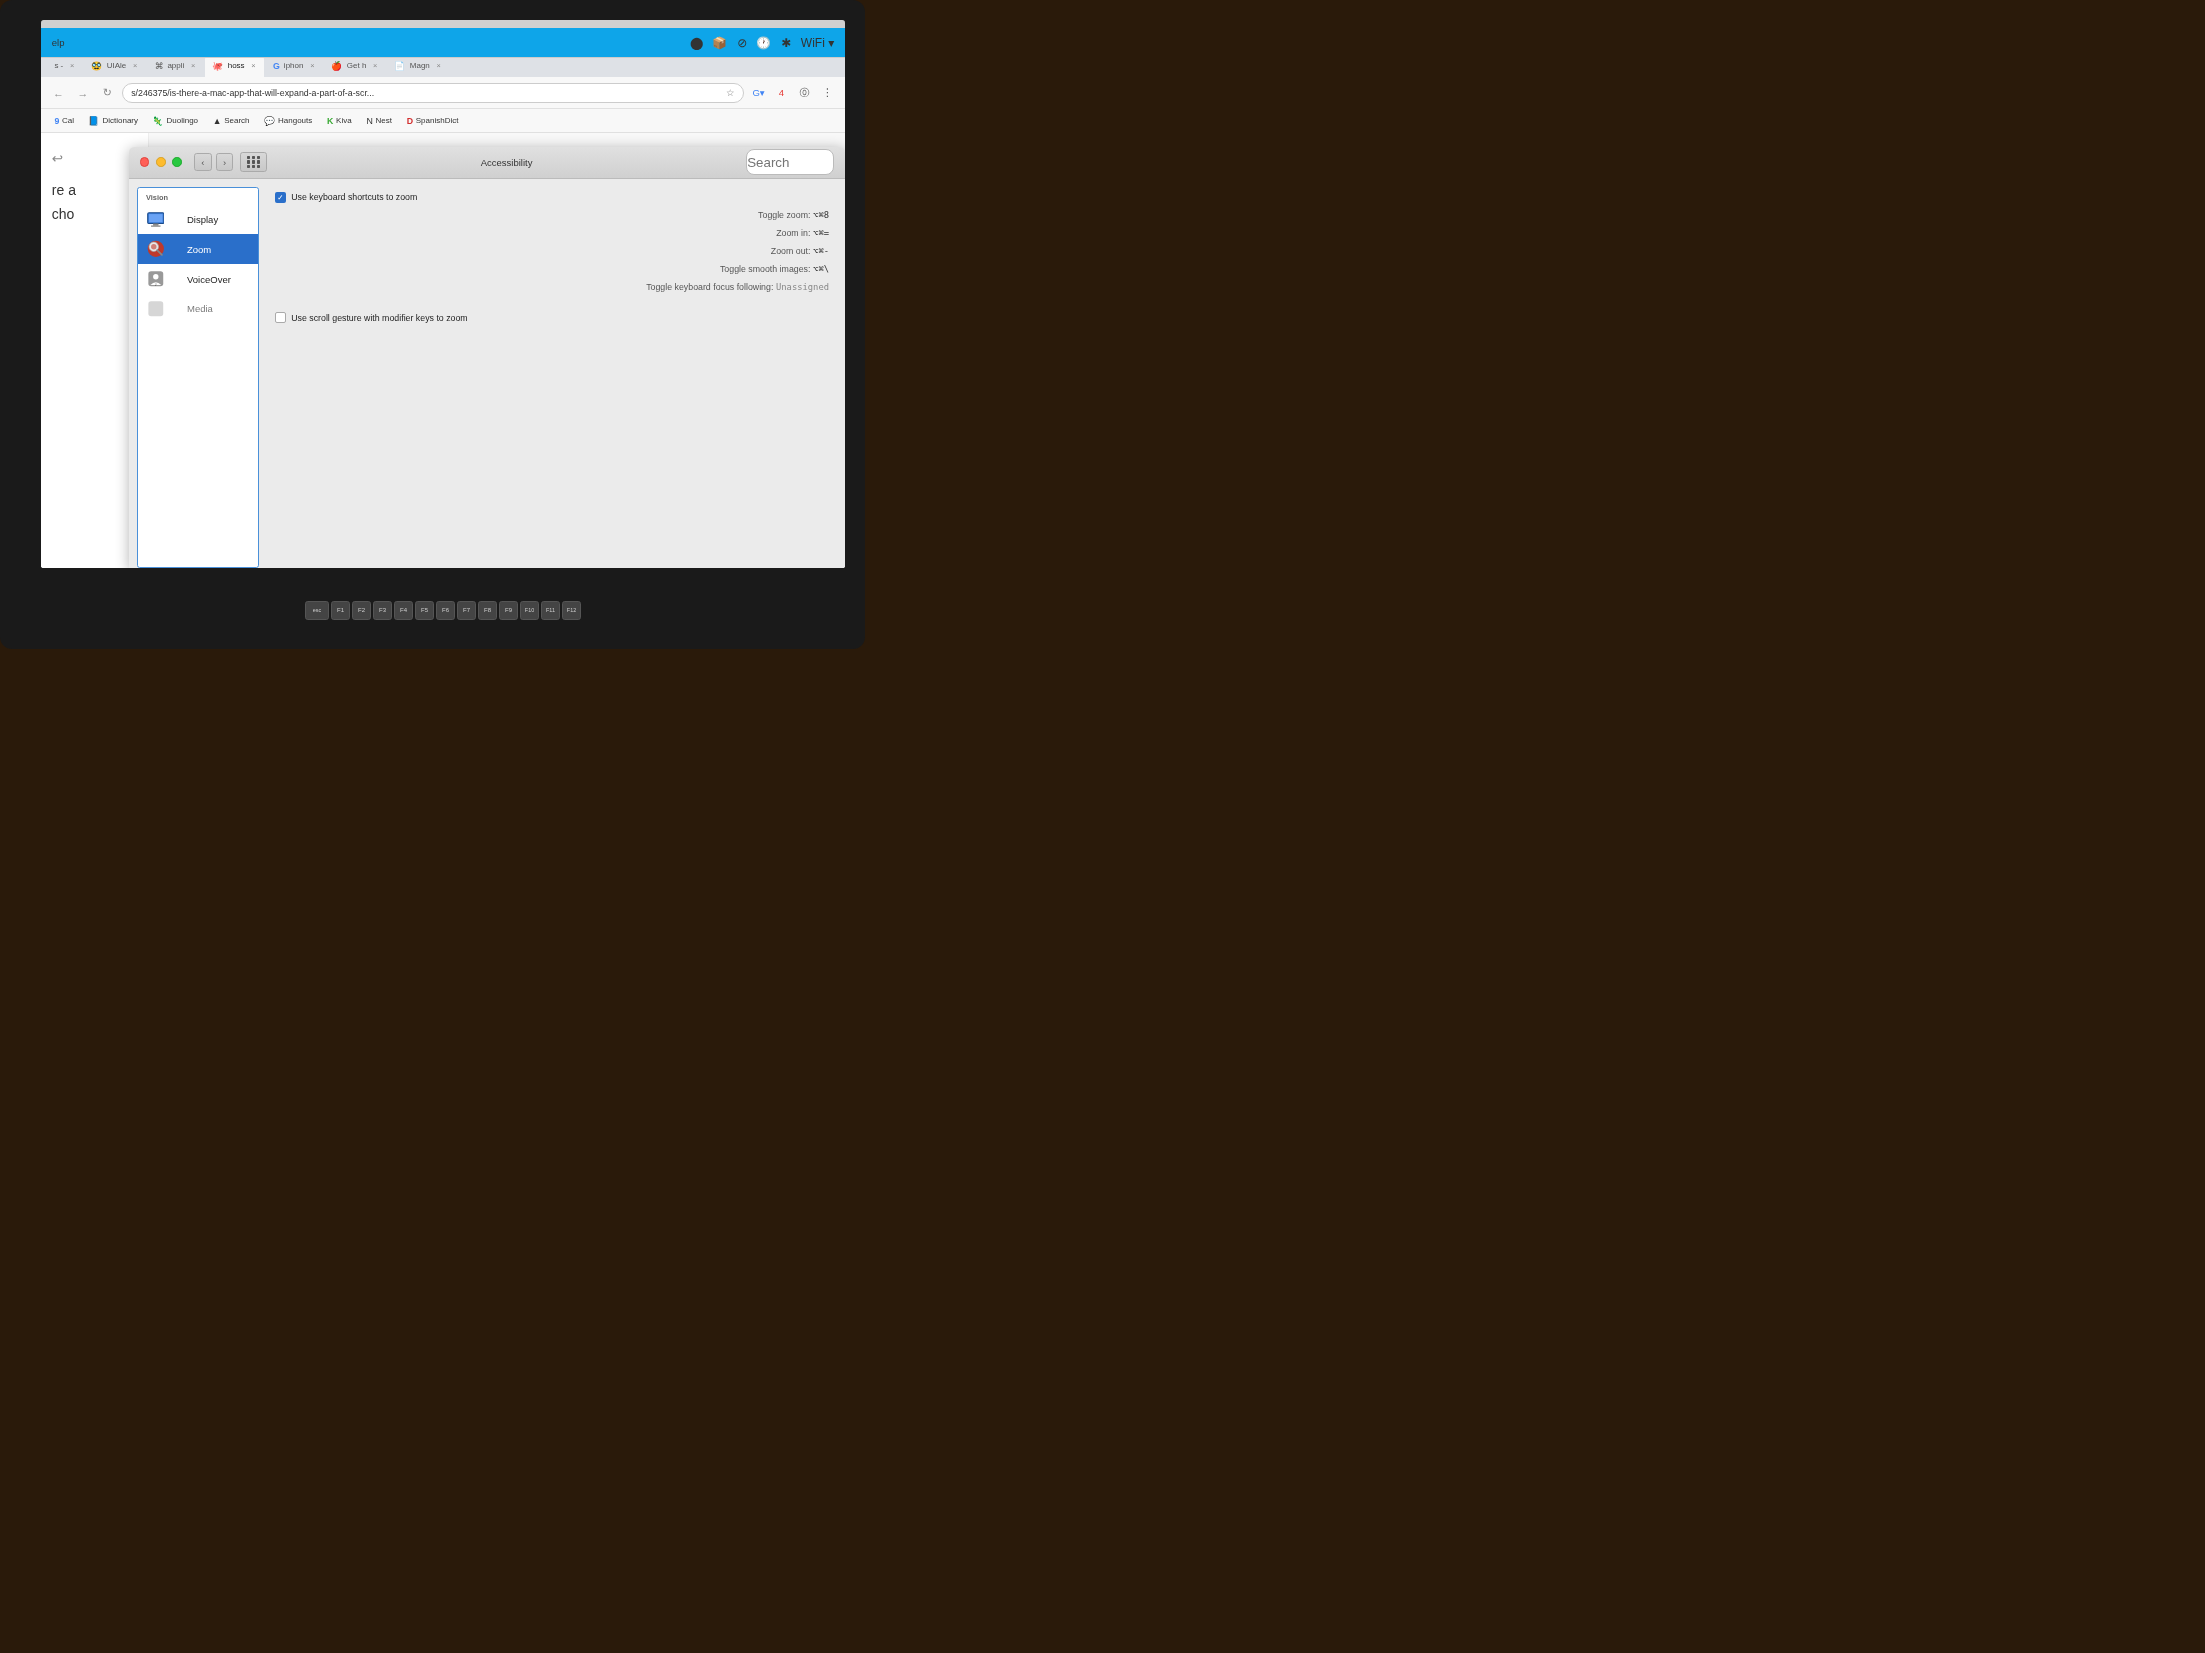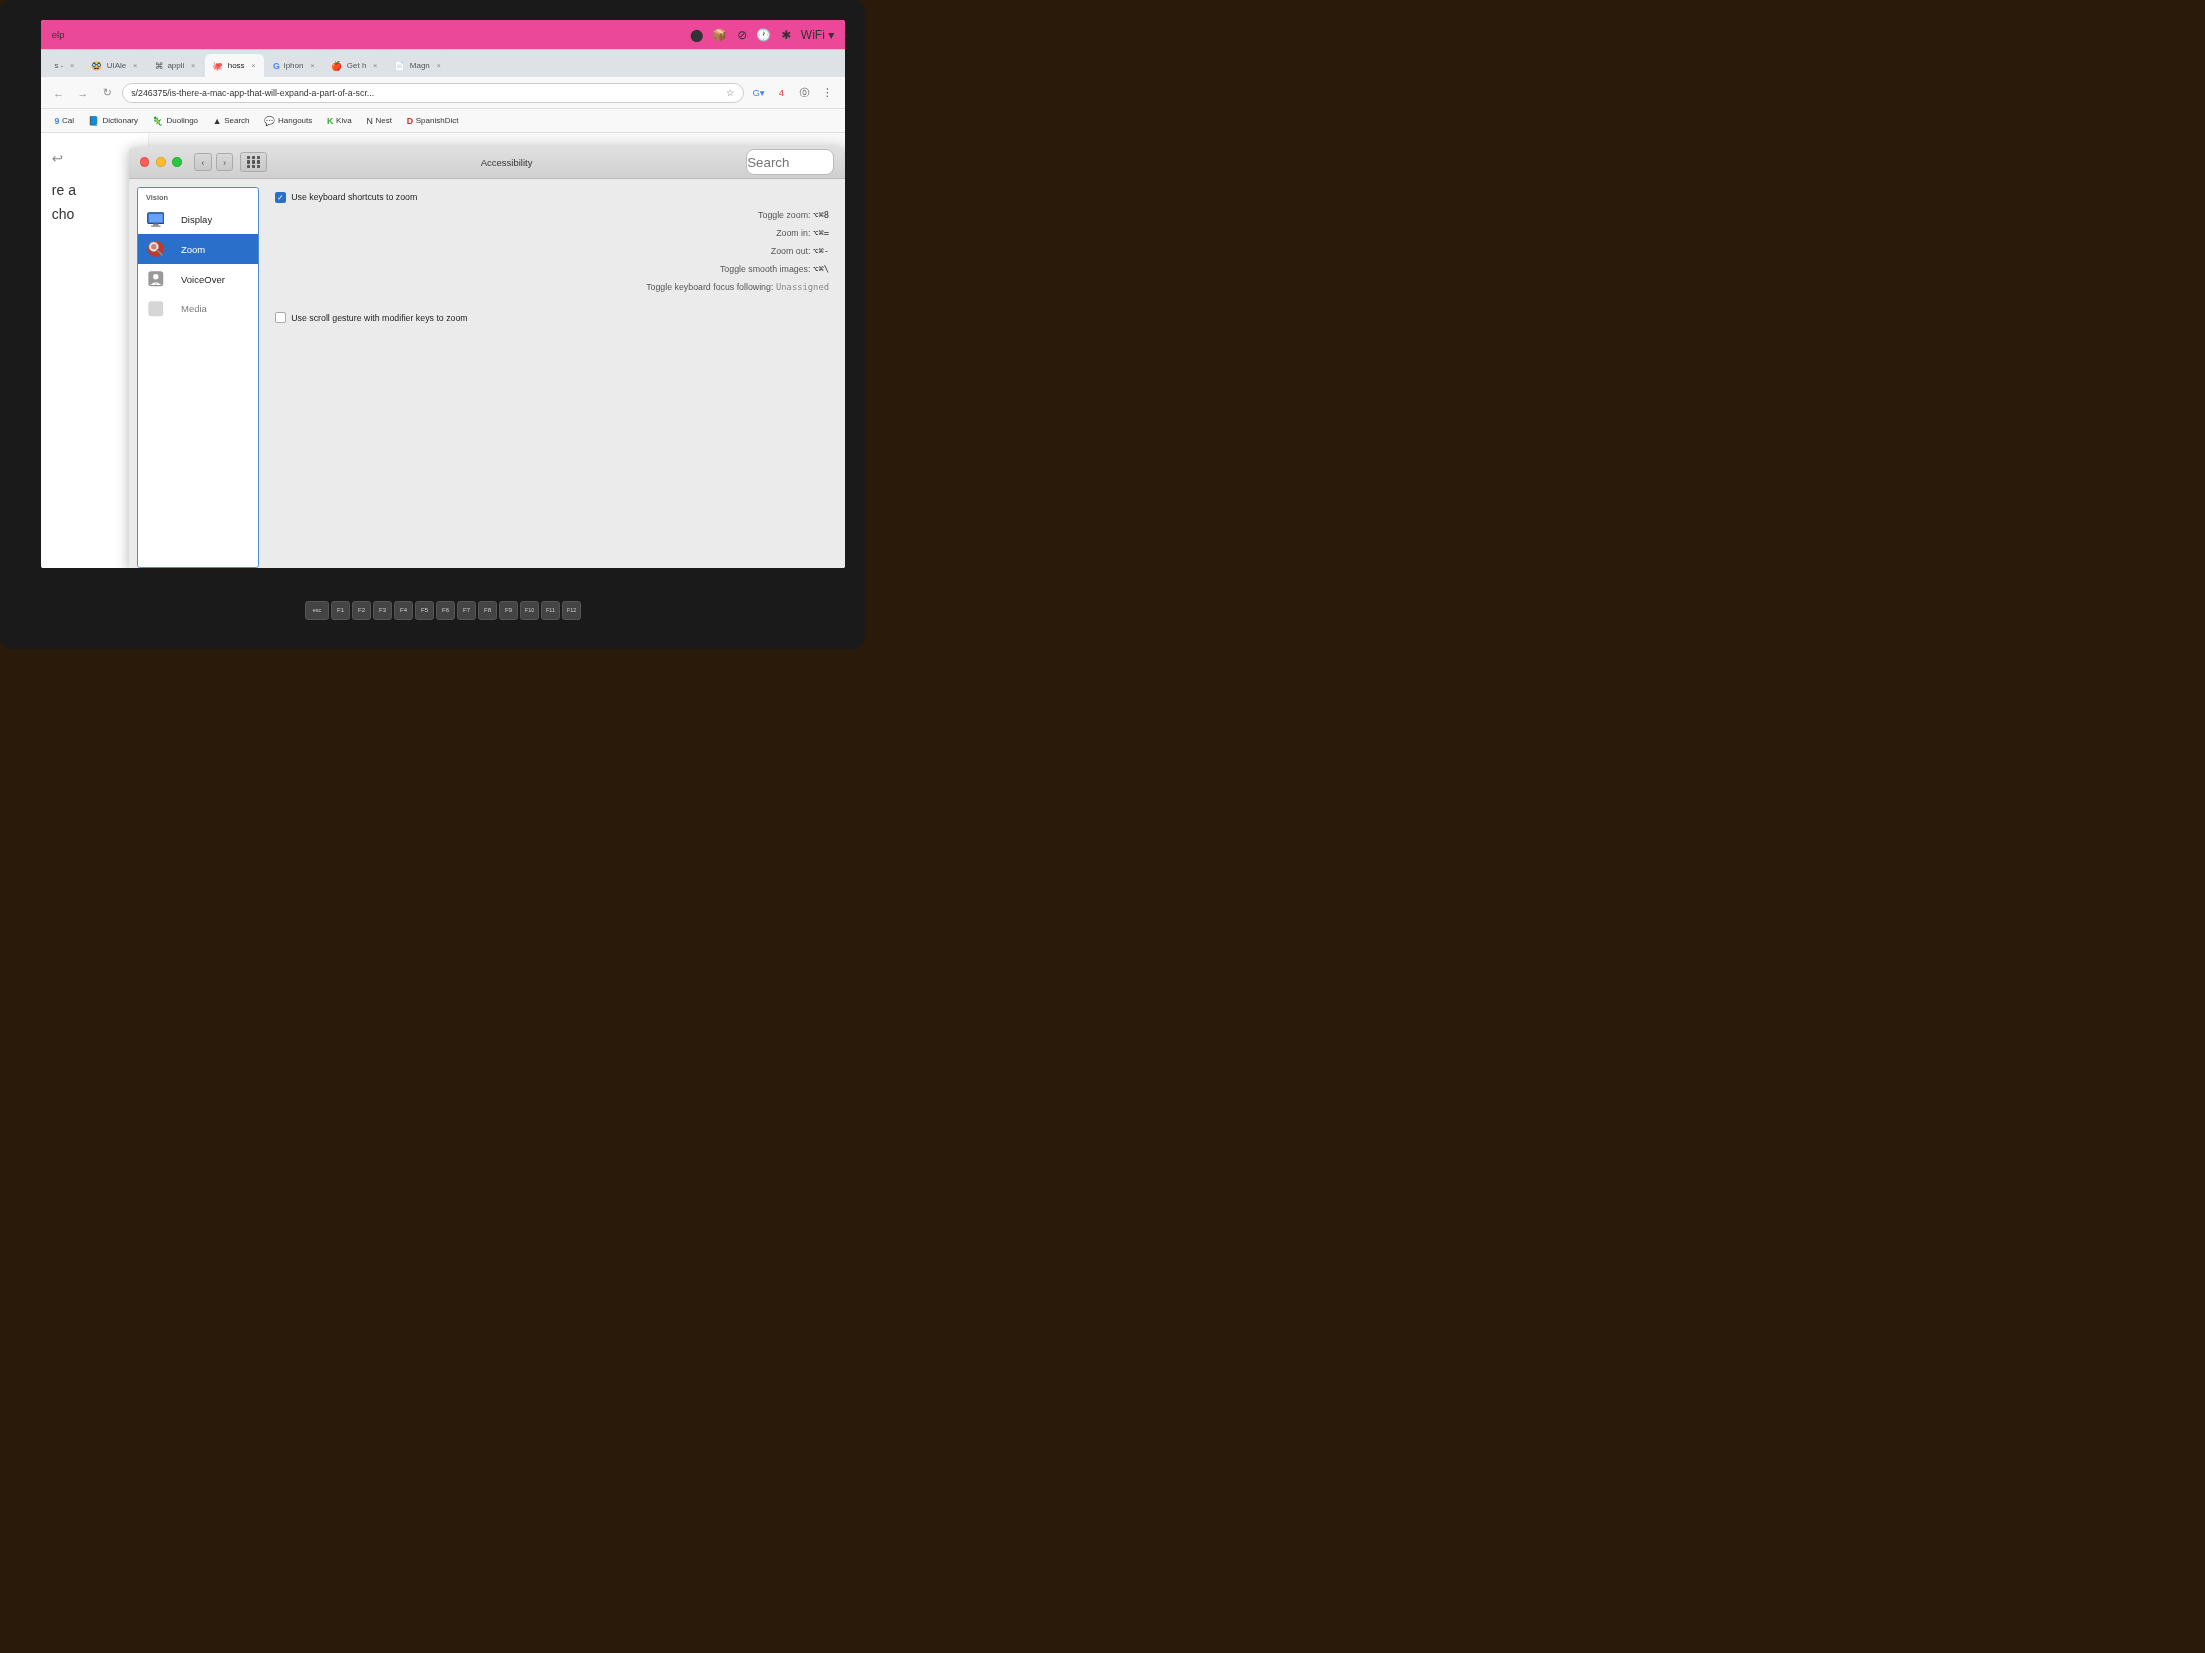--- a/index.html
+++ b/index.html
@@ -25,23 +25,23 @@
       position: absolute;
       top: 20px; left: 41px; right: 20px; bottom: 81px;
       background: #d0d0d0;
       border-radius: 2.7px;
       overflow: hidden;
     }
 
     
     .menu-bar {
       position: absolute;
-      top: 0; left: 0; right: 0;
+      top: 8px; left: 0; right: 0;
       height: 30px;
-      background: #ec4899;
+      background: #0ea5e9;
       display: flex;
       align-items: center;
       justify-content: space-between;
       padding: 0 10.8px;
       border-bottom: 0.7px solid #ccc;
       z-index: 10;
     }
     .menu-bar-left {
       display: flex;
       align-items: center;
@@ -328,21 +328,21 @@
     .sidebar-section-label {
       padding: 5.4px 8px 2.7px;
       font-size: 7.4px;
       font-weight: 600;
       color: #666;
       text-transform: none;
     }
     .sidebar-item {
       display: flex;
       align-items: center;
-      gap: 16px;
+      gap: 22px;
       padding: 5.4px 8px;
       cursor: pointer;
       font-size: 9.5px;
       color: #222;
     }
     .sidebar-item.active {
       background: #2a6fca;
       color: white;
     }
     .sidebar-item-icon {

